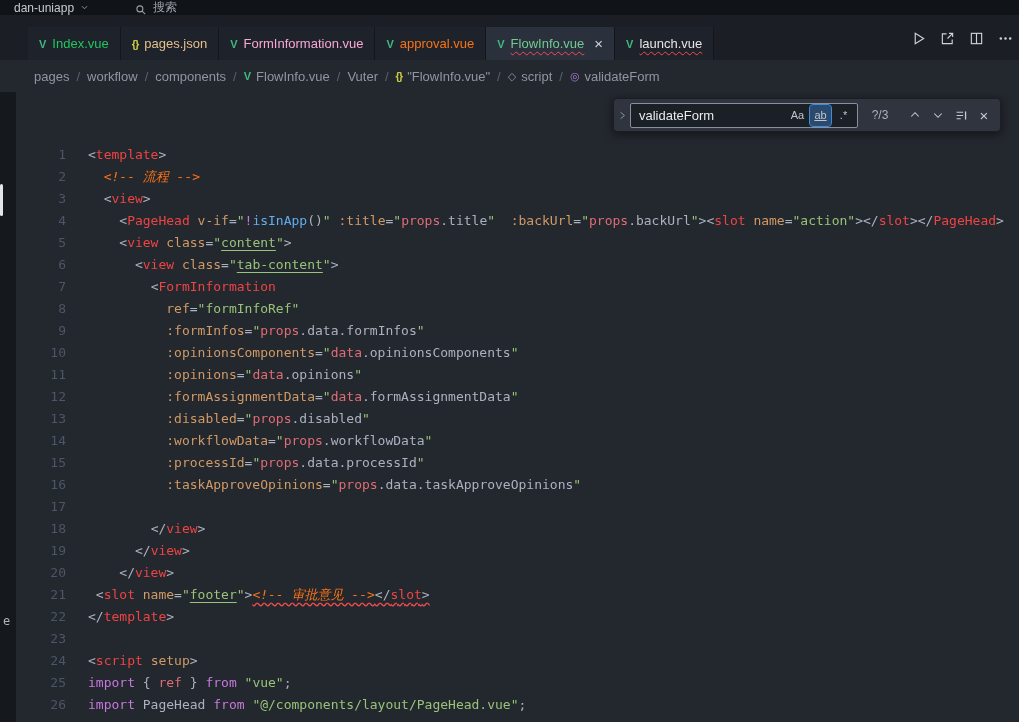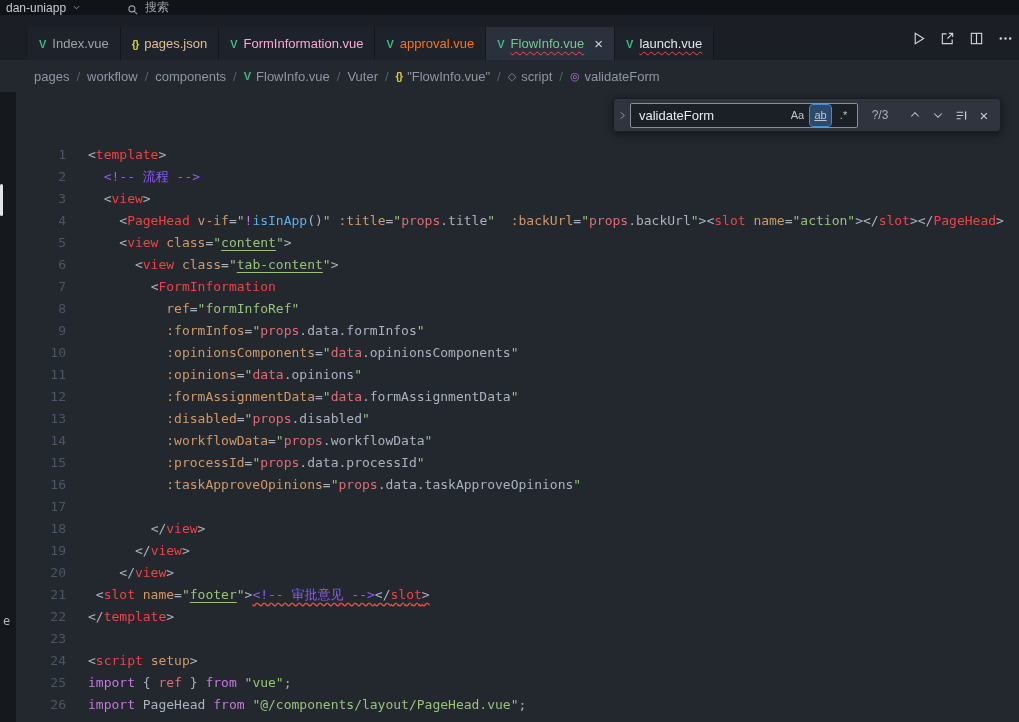--- a/index.html
+++ b/index.html
@@ -3,21 +3,21 @@
 <meta charset="utf-8">
 <style>
   *{box-sizing:border-box;margin:0;padding:0}
   html,body{width:1019px;height:722px;overflow:hidden;background:#23272e;
     font-family:"Liberation Sans",sans-serif;}
   .window{position:relative;width:1019px;height:722px;background:#23272e;}
 
   
   .titlebar{height:15px;background:#101317;display:flex;align-items:center;
     color:#c6cad2;font-size:12px;overflow:hidden;}
-  .titlebar .project{margin-left:6px;}
+  .titlebar .project{margin-left:14px;}
   .titlebar svg{display:block}
   .tb-chev{margin-left:6px}
   .tb-search{display:flex;align-items:flex-end;margin-left:46px;color:#9aa0a8;}
   .tb-search .lbl{margin-left:6px;font-size:12px;}
 
   
   .tabbar{position:relative;height:45px;background:#1b1e24;display:flex;
     align-items:flex-end;padding-left:28px;}
   .tab{height:33px;display:flex;align-items:center;padding:0 11px;
     border-right:1px solid #14161b;font-size:13px;cursor:pointer;background:#1e222a;}
@@ -54,21 +54,21 @@
     font:13px/22px "DejaVu Sans Mono",monospace;color:#abb2bf;}
   .code-line{display:flex;height:22px;white-space:pre;}
   .gutter{width:50px;margin-right:22px;text-align:right;color:#4d5666;flex:none;}
   .code-text{white-space:pre;}
 
   .tk-t{color:#ef4444}
   .tk-a{color:#d19a66}
   .tk-s{color:#98c379}
   .tk-p{color:#abb2bf}
   .tk-d{color:#abb2bf}
-  .tk-c{color:#8b5cf6;}
+  .tk-c{color:#f97316;font-style:italic}
   .tk-k{color:#c678dd}
   .tk-f{color:#61afef}
   .tk-v{color:#e06c75}
   .tk-o{color:#c678dd}
   .tk-u{text-decoration:underline;text-underline-offset:3px;}
   .tk-w{text-decoration:underline;text-decoration-style:wavy;
     text-decoration-color:#f14c4c;text-underline-offset:3px;}
 
   
   .find{position:absolute;top:6px;right:18px;height:34px;background:#2f343e;
@@ -106,21 +106,21 @@
           </svg>
       </span>
       <span class="lbl">搜索</span>
     </span>
   </div>
 
   <div class="tabbar">
     <div style="display:flex;height:33px;">
         <div class="tab">
           <span class="tab-icon vue">V</span>
-          <span class="tab-label" style="color: #a3a3a3;">Index.vue</span>
+          <span class="tab-label" style="color: #22c55e;">Index.vue</span>
         </div>
         <div class="tab">
           <span class="tab-icon braces">{}</span>
           <span class="tab-label" style="color: rgb(226, 192, 141);">pages.json</span>
         </div>
         <div class="tab">
           <span class="tab-icon vue">V</span>
           <span class="tab-label" style="color: #f9a8d4;">FormInformation.vue</span>
         </div>
         <div class="tab">

